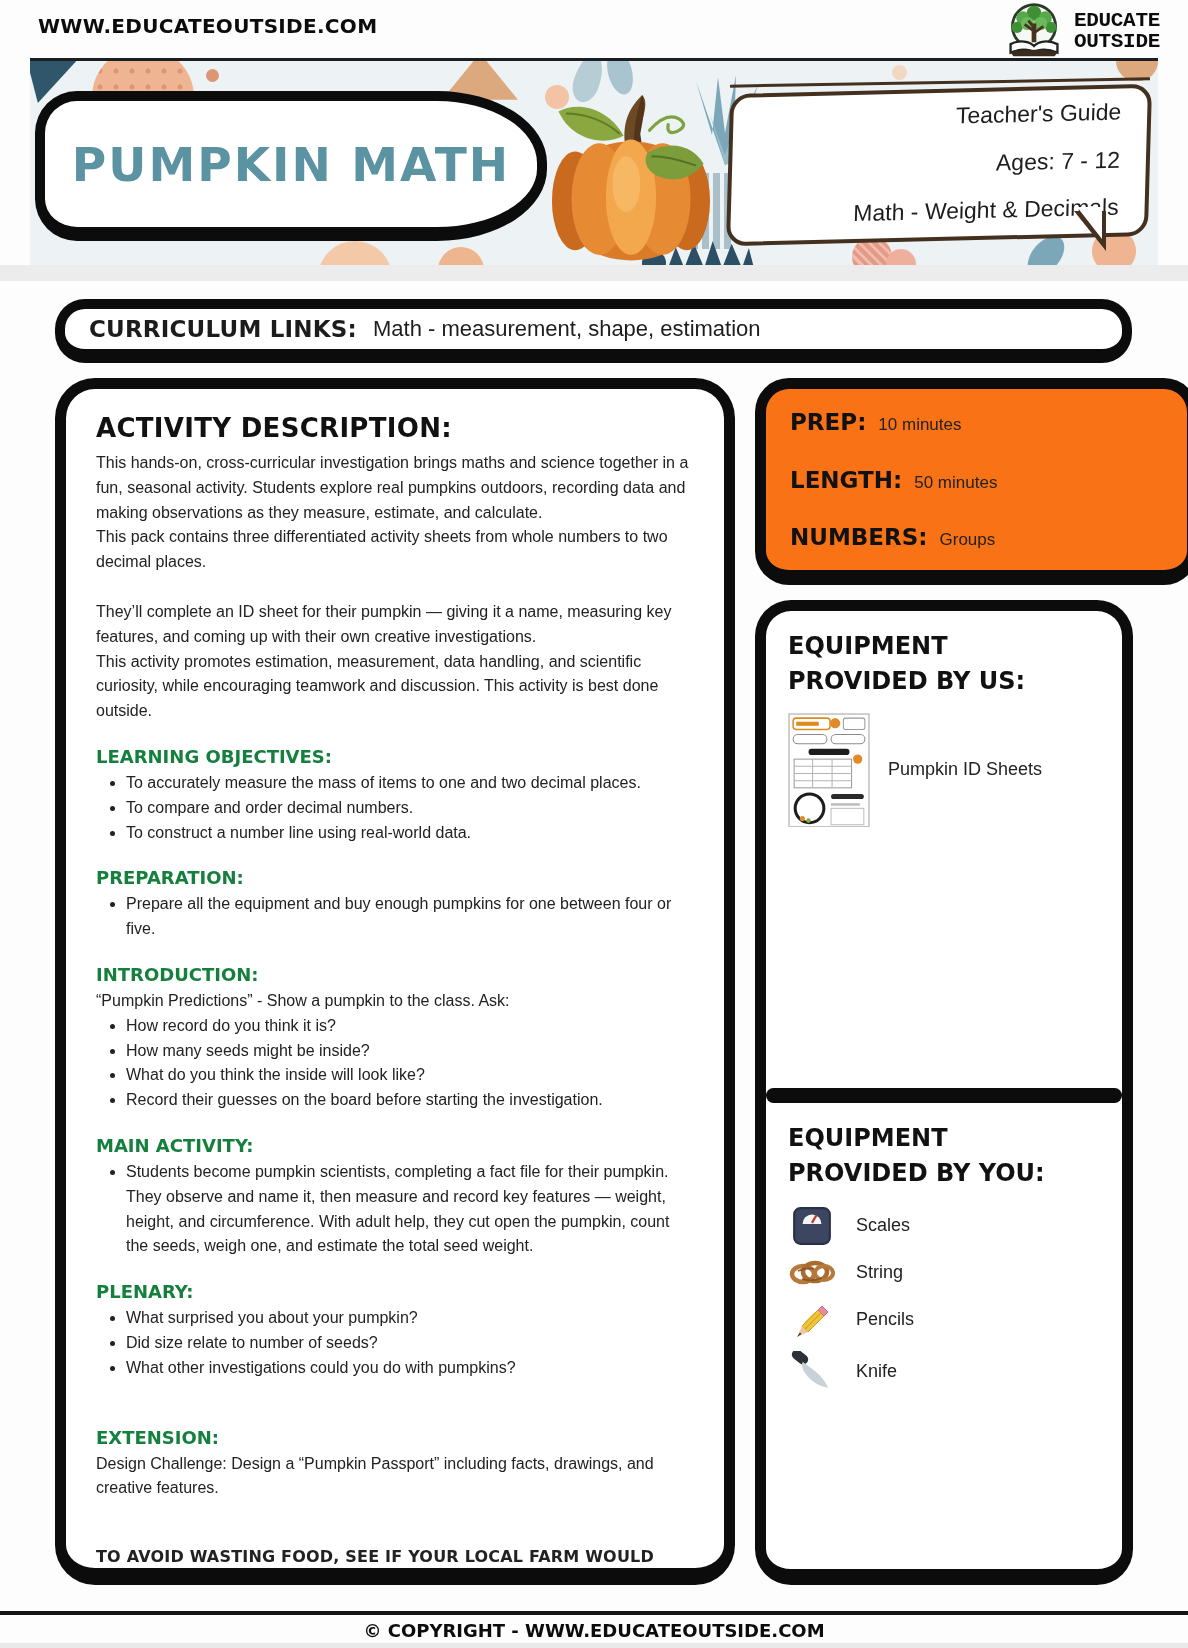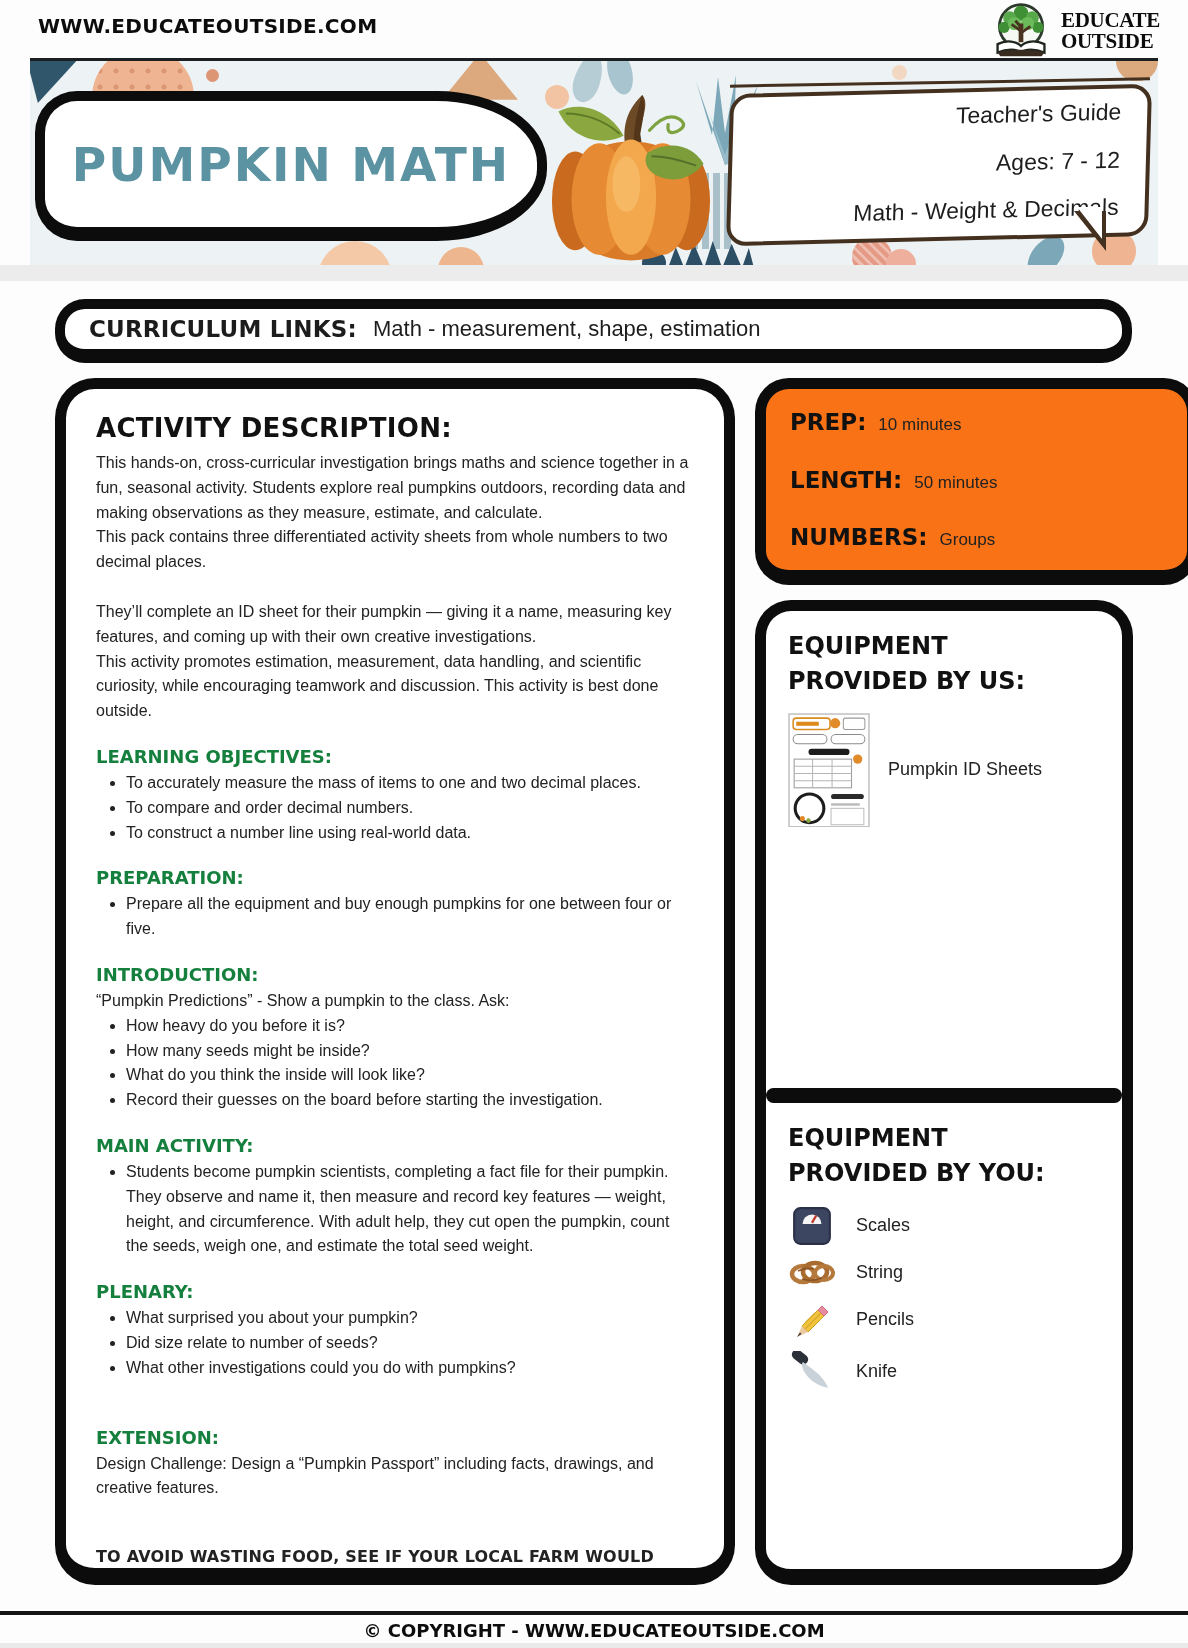--- a/index.html
+++ b/index.html
@@ -14,21 +14,21 @@
 
   
   .site-url {
     position:absolute; left:38px; top:14px;
     font-family:"DejaVu Sans", sans-serif; font-weight:800;
     font-size:20px; letter-spacing:0.3px; color:#0c0c0c;
   }
   .logo { position:absolute; right:28px; top:1px; display:flex; align-items:center; gap:8px; }
   .logo-icon { width:64px; height:60px; }
   .logo-text {
-    font-family:Liberation Serif, serif; font-weight:800;
+    font-family:Liberation Mono, monospace; font-weight:800;
     font-size:21px; line-height:21px; color:#0c0c0c; letter-spacing:-0.3px;
   }
 
   
   .banner {
     position:absolute; left:30px; top:58px; width:1128px; height:207px;
     background:#edf3f5; overflow:hidden;
     border-top:3px solid #1b1f21;
   }
   .banner-strip {
@@ -270,21 +270,21 @@
   </ul>
 
   <h3>PREPARATION:</h3>
   <ul>
     <li>Prepare all the equipment and buy enough pumpkins for one between four or five.</li>
   </ul>
 
   <h3>INTRODUCTION:</h3>
   <p>“Pumpkin Predictions” - Show a pumpkin to the class. Ask:</p>
   <ul>
-    <li>How heavy do you before it is?</li>
+    <li>How record do you think it is?</li>
     <li>How many seeds might be inside?</li>
     <li>What do you think the inside will look like?</li>
     <li>Record their guesses on the board before starting the investigation.</li>
   </ul>
 
   <h3>MAIN ACTIVITY:</h3>
   <ul>
     <li>Students become pumpkin scientists, completing a fact file for their pumpkin. They observe and name it, then measure and record key features — weight, height, and circumference. With adult help, they cut open the pumpkin, count the seeds, weigh one, and estimate the total seed weight.</li>
   </ul>
 

